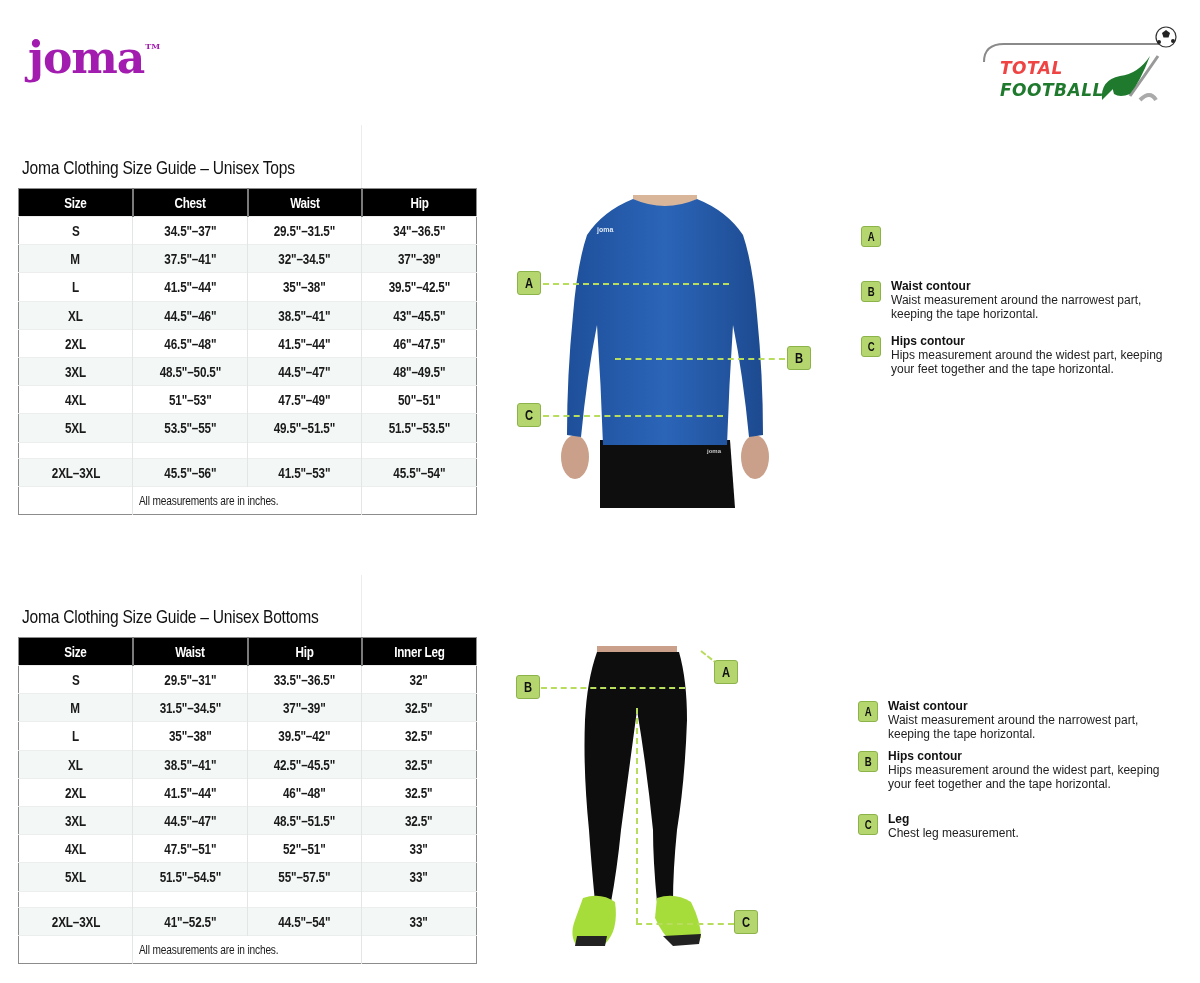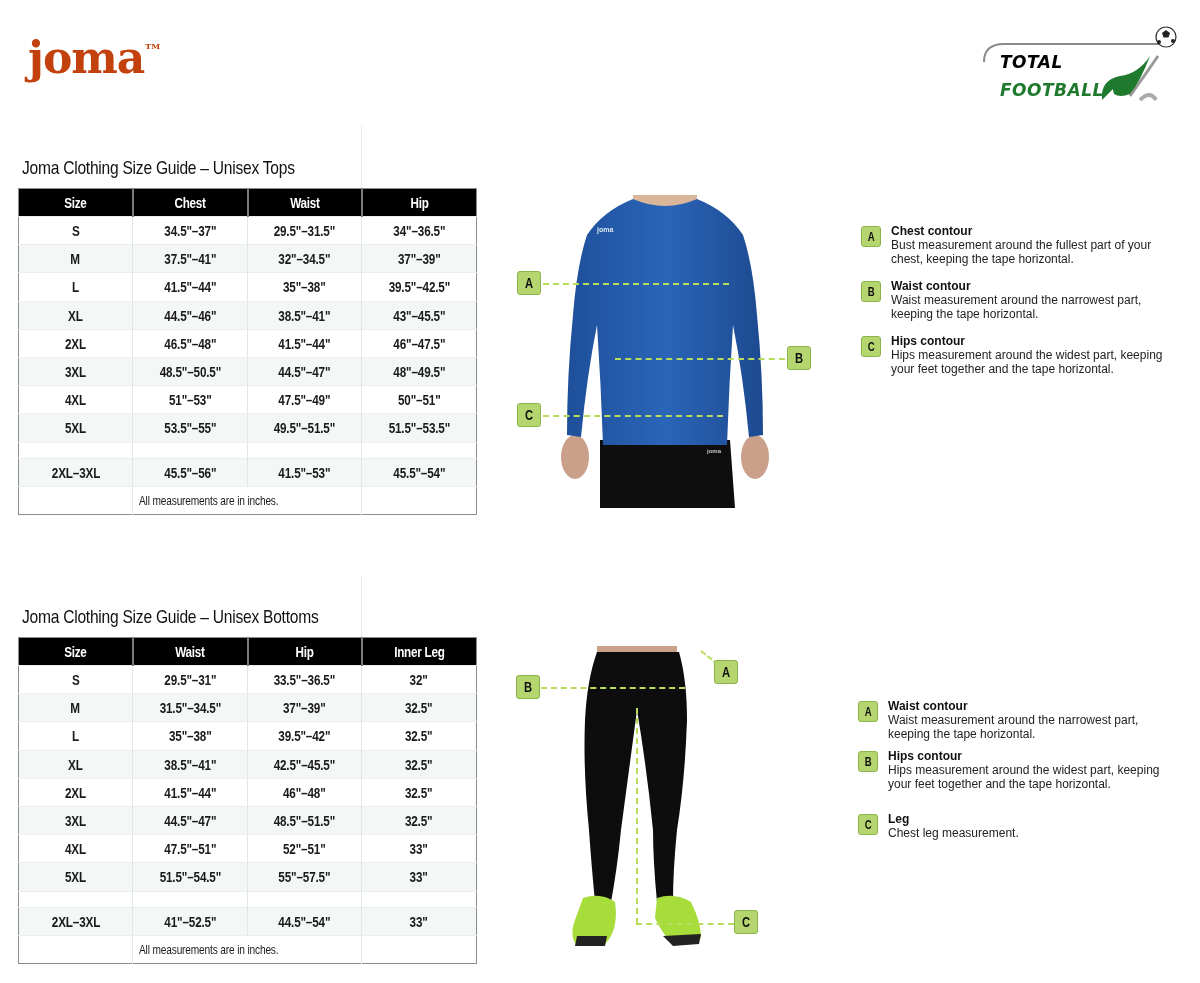--- a/index.html
+++ b/index.html
@@ -6,31 +6,31 @@
     html, body { width: 1200px; height: 983px; background: #ffffff; overflow: hidden; }
     body { position: relative; font-family: "Liberation Sans", sans-serif; color: #111; }
 
     .abs { position: absolute; }
 
     
     .joma-logo {
       left: 28px; top: 36px;
       font-family: "DejaVu Serif", serif;
       font-weight: bold; font-size: 44px; letter-spacing: -1px;
-      color: #c2410c; line-height: 1;
+      color: #a21caf; line-height: 1;
     }
     .joma-logo .tm { font-size: 8px; vertical-align: top; position: relative; top: 6px; left: 1px; letter-spacing: 0; }
 
     .tf-logo { left: 980px; top: 20px; width: 200px; height: 84px; }
     .tf-text {
       position: absolute; left: 20px;
       font-family: "DejaVu Sans", sans-serif; font-weight: bold; font-style: italic;
       font-size: 17px; letter-spacing: 0.5px; line-height: 1;
     }
-    .tf-total { top: 34px; color: #000000; }
+    .tf-total { top: 40px; color: #ef4444; }
     .tf-football { top: 62px; color: #1f7a2e; }
 
     
     .vsep { width: 1px; background: #ececec; }
 
     
     .section-title {
       font-family: "Liberation Sans Narrow", "Liberation Sans", sans-serif;
       font-size: 19px; color: #111; letter-spacing: -0.3px;
       transform: scaleX(0.82); transform-origin: left center;
@@ -234,25 +234,20 @@
   <div class="dash" style="left:38px; top:220px; width:180px;"></div>
   <div class="tag" style="left:12px; top:208px;">
       <span>C</span>
     </div>
 </div>
 
 <div class="legend-item" style="left:861px; top:224px;">
   <div class="tag">
       <span>A</span>
     </div>
-  <div class="legend-text">
-    <span class="legend-title">Chest contour</span>
-    <span class="legend-desc">Bust measurement around the fullest part of your</span>
-    <span class="legend-desc">chest, keeping the tape horizontal.</span>
-  </div>
 </div>
 <div class="legend-item" style="left:861px; top:279px;">
   <div class="tag">
       <span>B</span>
     </div>
   <div class="legend-text">
     <span class="legend-title">Waist contour</span>
     <span class="legend-desc">Waist measurement around the narrowest part,</span>
     <span class="legend-desc">keeping the tape horizontal.</span>
   </div>

